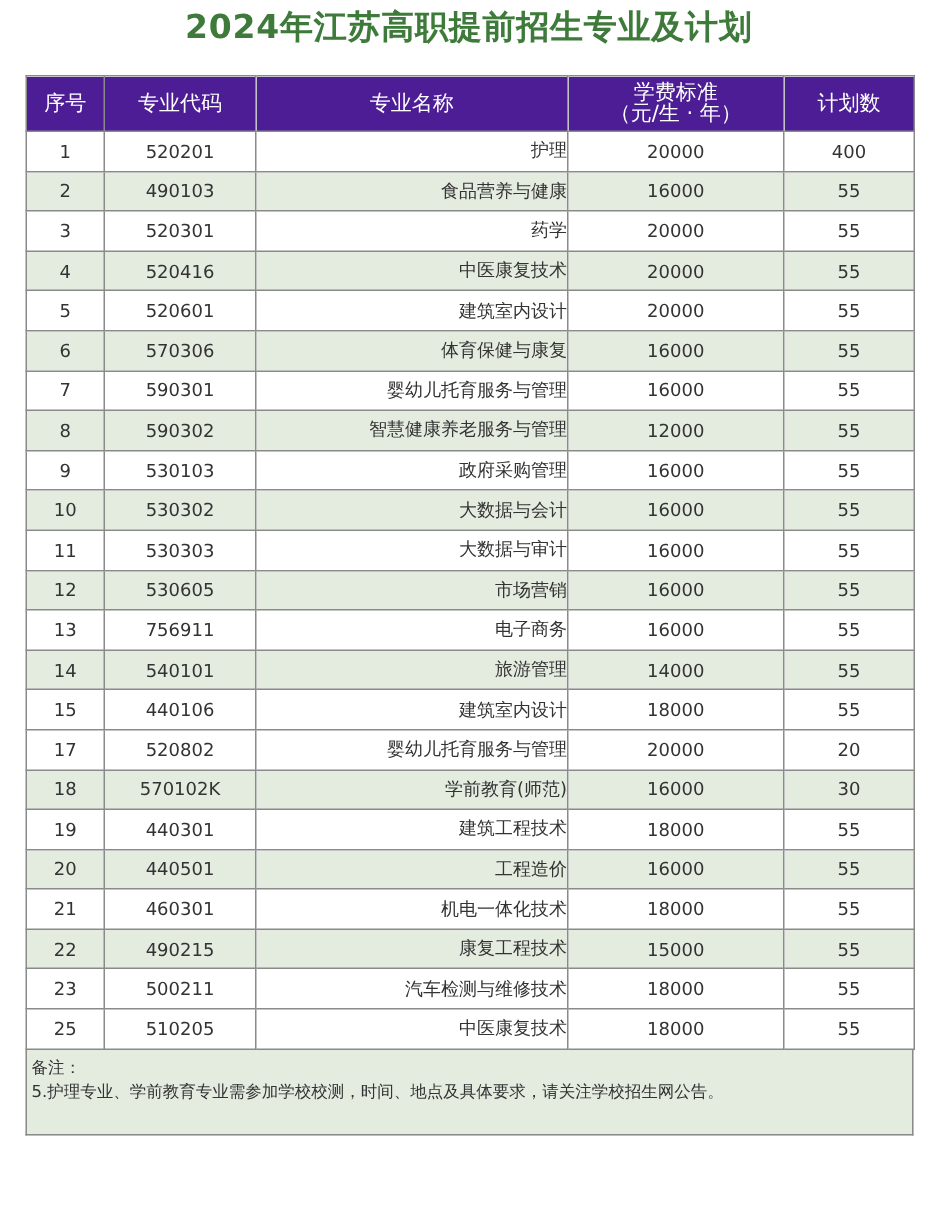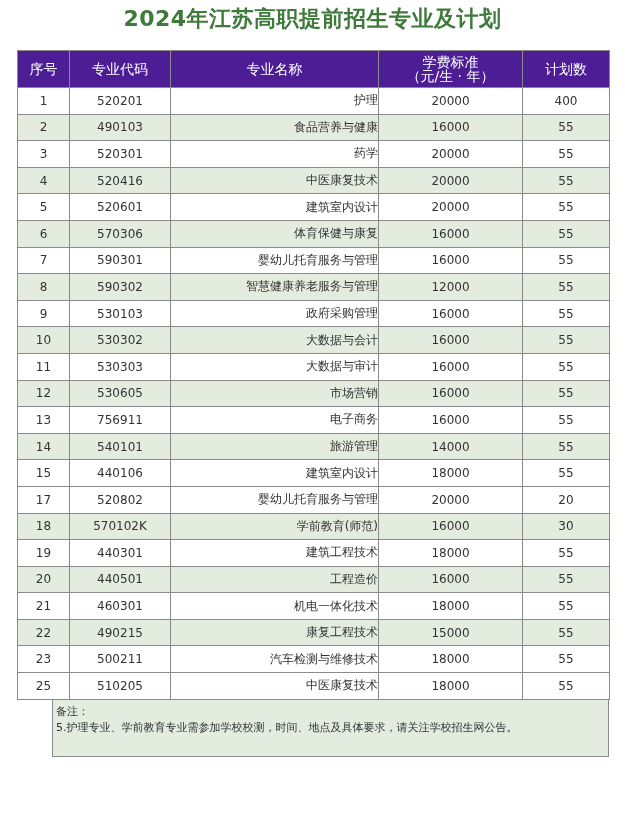--- a/index.html
+++ b/index.html
@@ -70,21 +70,20 @@
     .notes {
       border: 1px solid #8a8a8a;
       border-top: none;
       background: #e4ece0;
       height: 57px;
       padding: 4px 0 0 3px;
       box-sizing: border-box;
       font-size: 11px;
       color: #333333;
       line-height: 16px;
-      margin-left: 35px;
     }
     .notes div {
       white-space: nowrap;
     }
   </style>
 </head>
 <body>
 
 <div class="page-title">2024年江苏高职提前招生专业及计划</div>
 

